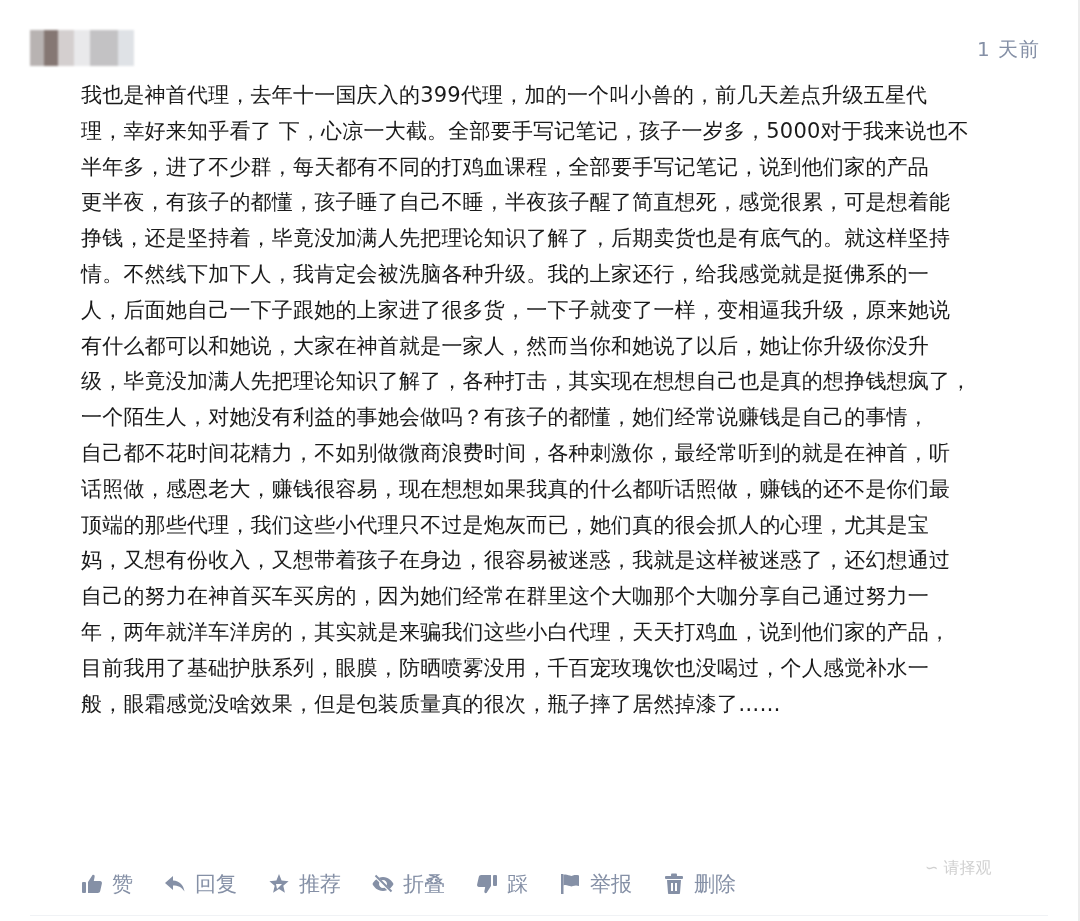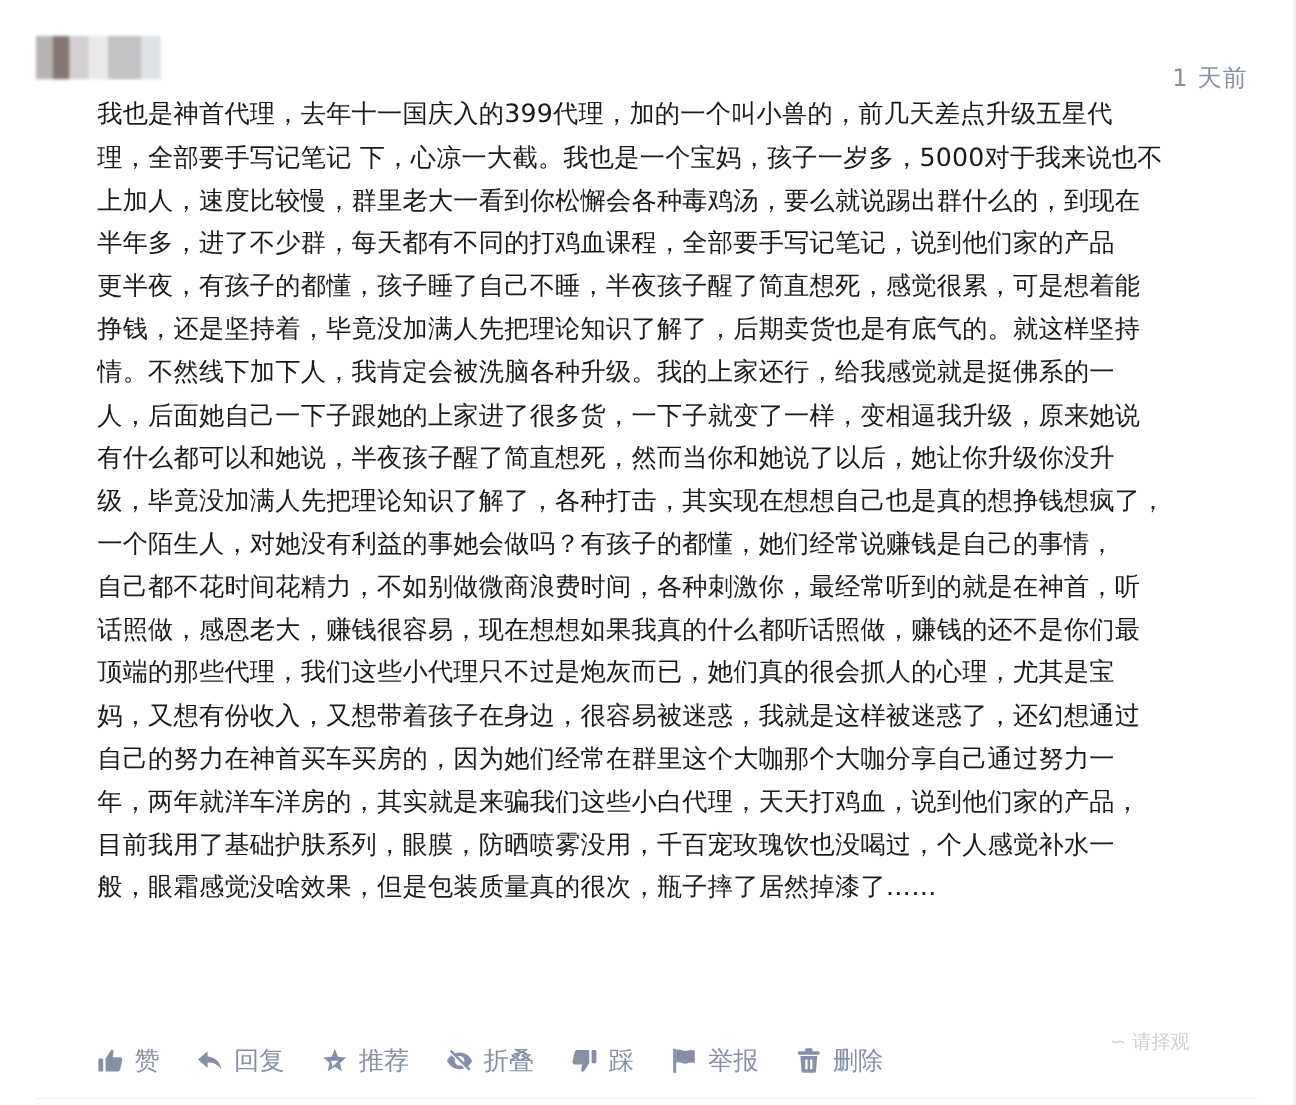--- a/index.html
+++ b/index.html
@@ -46,21 +46,21 @@
       display: flex;
       filter: blur(1.2px);
     }
     .avatar-blur span {
       display: block;
       height: 100%;
     }
     .timestamp {
       position: absolute;
       right: 10px;
-      top: 24px;
+      top: 8px;
       font-size: 20px;
       color: #8590a6;
       letter-spacing: 1px;
     }
     .body-text {
       position: absolute;
       left: 81px;
       top: 78px;
       width: 975px;
       font-size: 21px;
@@ -134,28 +134,27 @@
       <span style="width:16px;background:#d4cfcf;"></span>
       <span style="width:16px;background:#e9e9eb;"></span>
       <span style="width:28px;background:#c3c2c4;"></span>
       <span style="width:16px;background:#dfe2e6;"></span>
     </div>
     <div class="timestamp">1 天前</div>
   </div>
 
   <div class="body-text">
     <span class="line">我也是神首代理，去年十一国庆入的399代理，加的一个叫小兽的，前几天差点升级五星代</span>
-    <span class="line">理，全部要手写记笔记 下，心凉一大截。我也是一个宝妈，孩子一岁多，5000对于我来说也不</span>
-    <span class="line">上加人，速度比较慢，群里老大一看到你松懈会各种毒鸡汤，要么就说踢出群什么的，到现在</span>
+    <span class="line">理，幸好来知乎看了 下，心凉一大截。全部要手写记笔记，孩子一岁多，5000对于我来说也不</span>
     <span class="line">半年多，进了不少群，每天都有不同的打鸡血课程，全部要手写记笔记，说到他们家的产品</span>
     <span class="line">更半夜，有孩子的都懂，孩子睡了自己不睡，半夜孩子醒了简直想死，感觉很累，可是想着能</span>
     <span class="line">挣钱，还是坚持着，毕竟没加满人先把理论知识了解了，后期卖货也是有底气的。就这样坚持</span>
     <span class="line">情。不然线下加下人，我肯定会被洗脑各种升级。我的上家还行，给我感觉就是挺佛系的一</span>
     <span class="line">人，后面她自己一下子跟她的上家进了很多货，一下子就变了一样，变相逼我升级，原来她说</span>
-    <span class="line">有什么都可以和她说，半夜孩子醒了简直想死，然而当你和她说了以后，她让你升级你没升</span>
+    <span class="line">有什么都可以和她说，大家在神首就是一家人，然而当你和她说了以后，她让你升级你没升</span>
     <span class="line">级，毕竟没加满人先把理论知识了解了，各种打击，其实现在想想自己也是真的想挣钱想疯了，</span>
     <span class="line">一个陌生人，对她没有利益的事她会做吗？有孩子的都懂，她们经常说赚钱是自己的事情，</span>
     <span class="line">自己都不花时间花精力，不如别做微商浪费时间，各种刺激你，最经常听到的就是在神首，听</span>
     <span class="line">话照做，感恩老大，赚钱很容易，现在想想如果我真的什么都听话照做，赚钱的还不是你们最</span>
     <span class="line">顶端的那些代理，我们这些小代理只不过是炮灰而已，她们真的很会抓人的心理，尤其是宝</span>
     <span class="line">妈，又想有份收入，又想带着孩子在身边，很容易被迷惑，我就是这样被迷惑了，还幻想通过</span>
     <span class="line">自己的努力在神首买车买房的，因为她们经常在群里这个大咖那个大咖分享自己通过努力一</span>
     <span class="line">年，两年就洋车洋房的，其实就是来骗我们这些小白代理，天天打鸡血，说到他们家的产品，</span>
     <span class="line">目前我用了基础护肤系列，眼膜，防晒喷雾没用，千百宠玫瑰饮也没喝过，个人感觉补水一</span>
     <span class="line">般，眼霜感觉没啥效果，但是包装质量真的很次，瓶子摔了居然掉漆了……</span>

